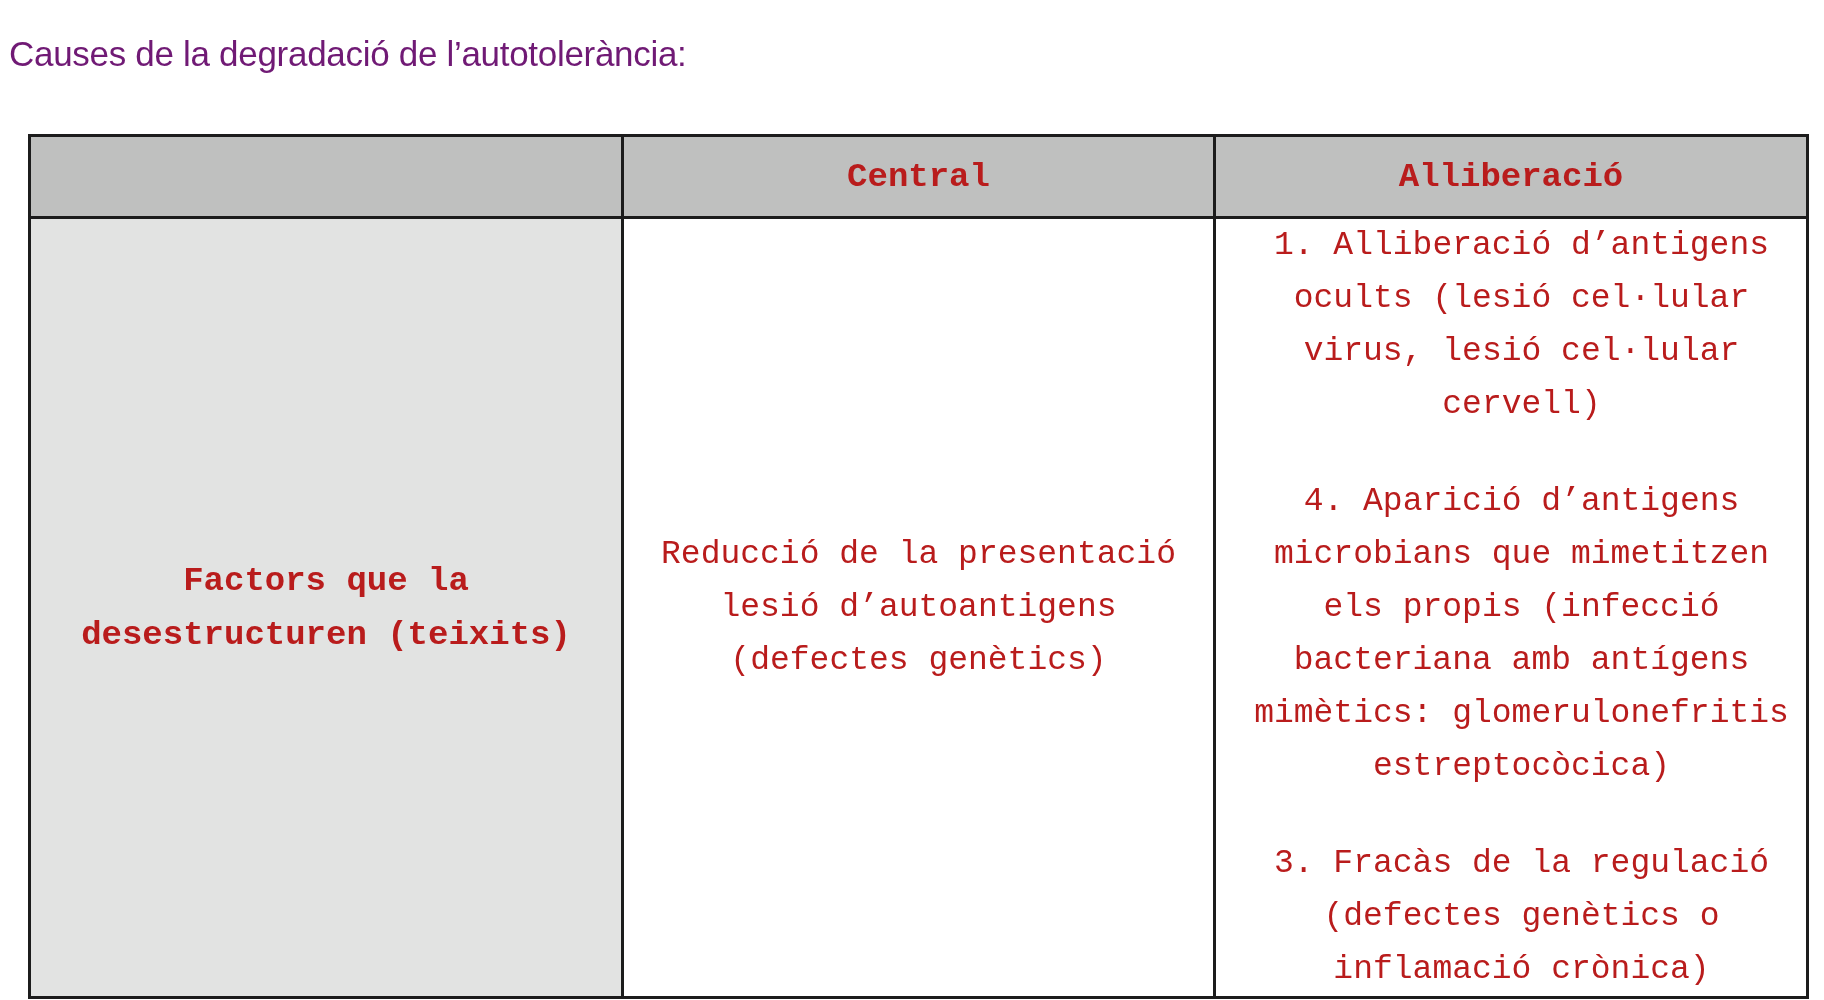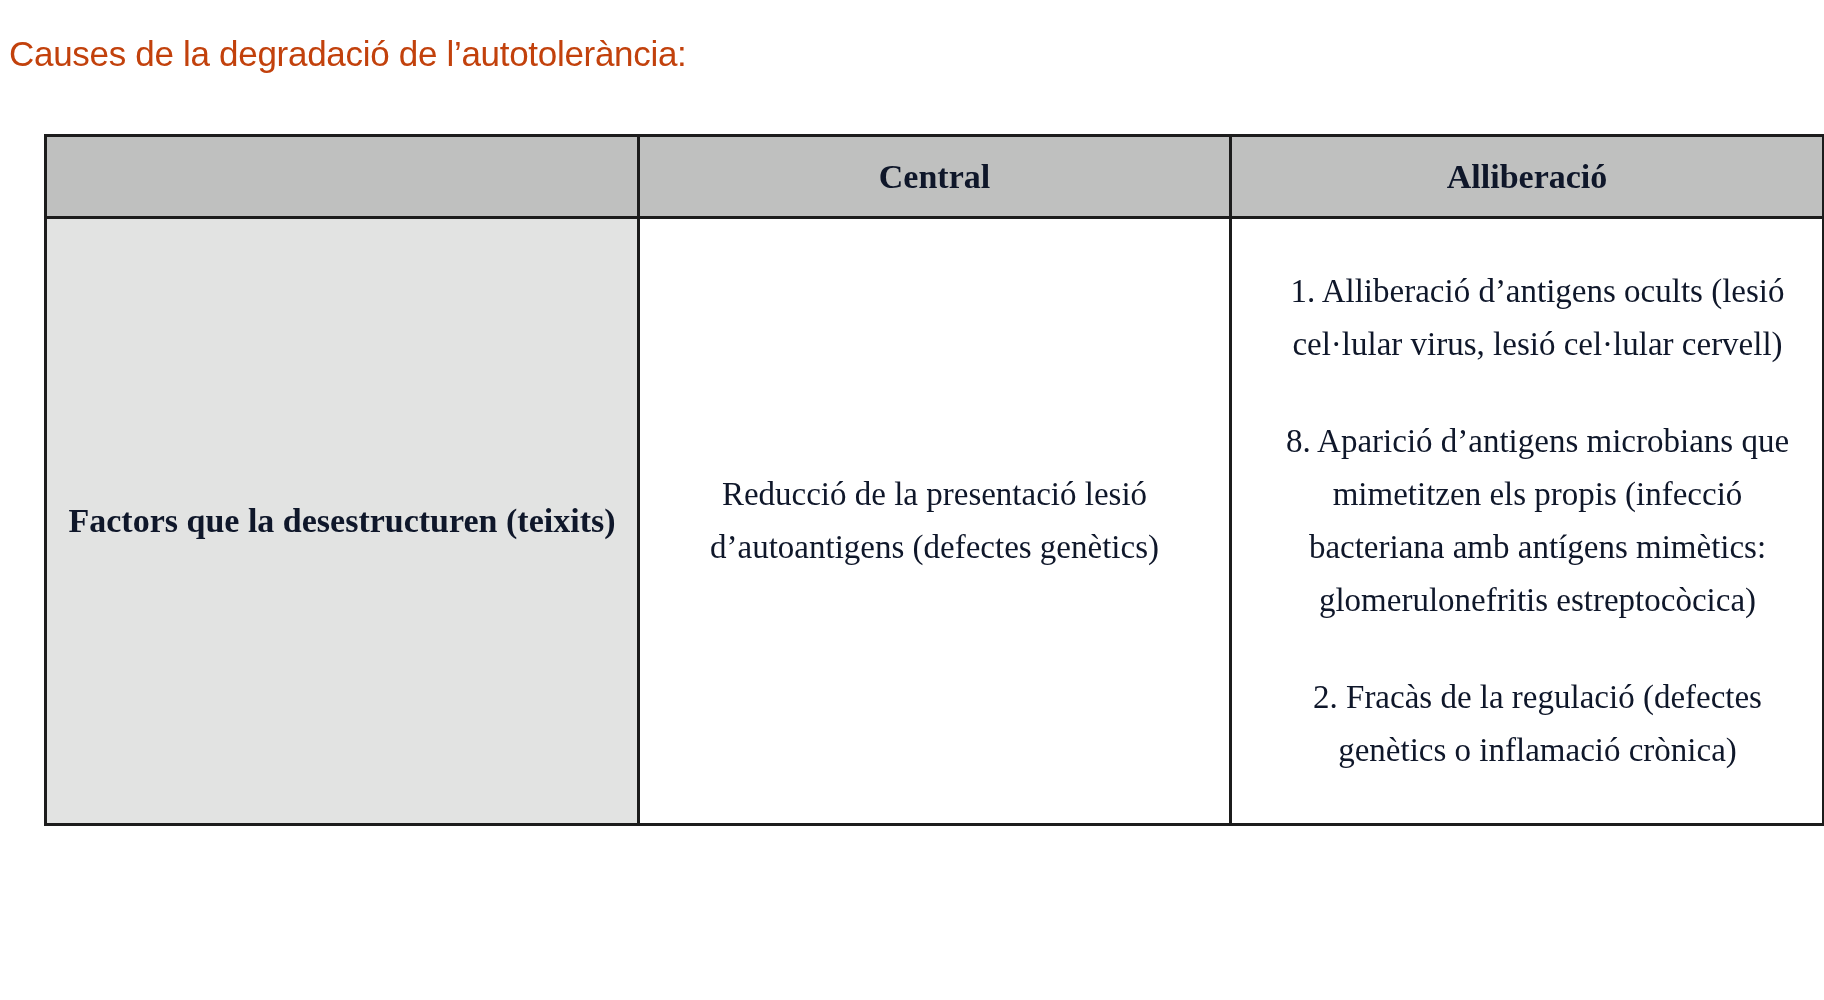--- a/index.html
+++ b/index.html
@@ -12,32 +12,32 @@
     height: 1000px;
     position: relative;
     overflow: hidden;
   }
   .doc-title {
     position: absolute;
     left: 9px;
     top: 34px;
     font-family: "Liberation Sans", sans-serif;
     font-size: 35px;
-    color: #c2410c;
+    color: #701a75;
     letter-spacing: -0.3px;
     white-space: nowrap;
   }
   table.tolerance {
     position: absolute;
-    left: 44px;
+    left: 28px;
     top: 134px;
     width: 1778px;
     border-collapse: collapse;
-    font-family: Liberation Serif, serif;
-    color: #0f172a;
+    font-family: Liberation Mono, monospace;
+    color: #b91c1c;
     table-layout: fixed;
   }
   table.tolerance td, table.tolerance th {
     border: 3px solid #1c1c1c;
     text-align: center;
     vertical-align: middle;
     padding: 0 14px;
   }
   col.c1 { width: 593px; }
   col.c2 { width: 592px; }
@@ -86,19 +86,19 @@
     <th></th>
     <th>Central</th>
     <th>Alliberació</th>
   </tr>
   <tr class="row2">
     <td class="rowhead">Factors que la desestructuren (teixits)</td>
     <td class="cell">Reducció de la presentació lesió d’autoantigens (defectes genètics)</td>
     <td class="cell">
       <span class="periph-item">1. Alliberació d’antigens ocults (lesió cel·lular virus, lesió cel·lular cervell)</span>
       <span class="periph-gap"></span>
-      <span class="periph-item">8. Aparició d’antigens microbians que mimetitzen els propis (infecció bacteriana amb antígens mimètics: glomerulonefritis estreptocòcica)</span>
+      <span class="periph-item">4. Aparició d’antigens microbians que mimetitzen els propis (infecció bacteriana amb antígens mimètics: glomerulonefritis estreptocòcica)</span>
       <span class="periph-gap"></span>
-      <span class="periph-item">2. Fracàs de la regulació (defectes genètics o inflamació crònica)</span>
+      <span class="periph-item">3. Fracàs de la regulació (defectes genètics o inflamació crònica)</span>
     </td>
   </tr>
 </tbody>
   </table>
 
 </body></html>

